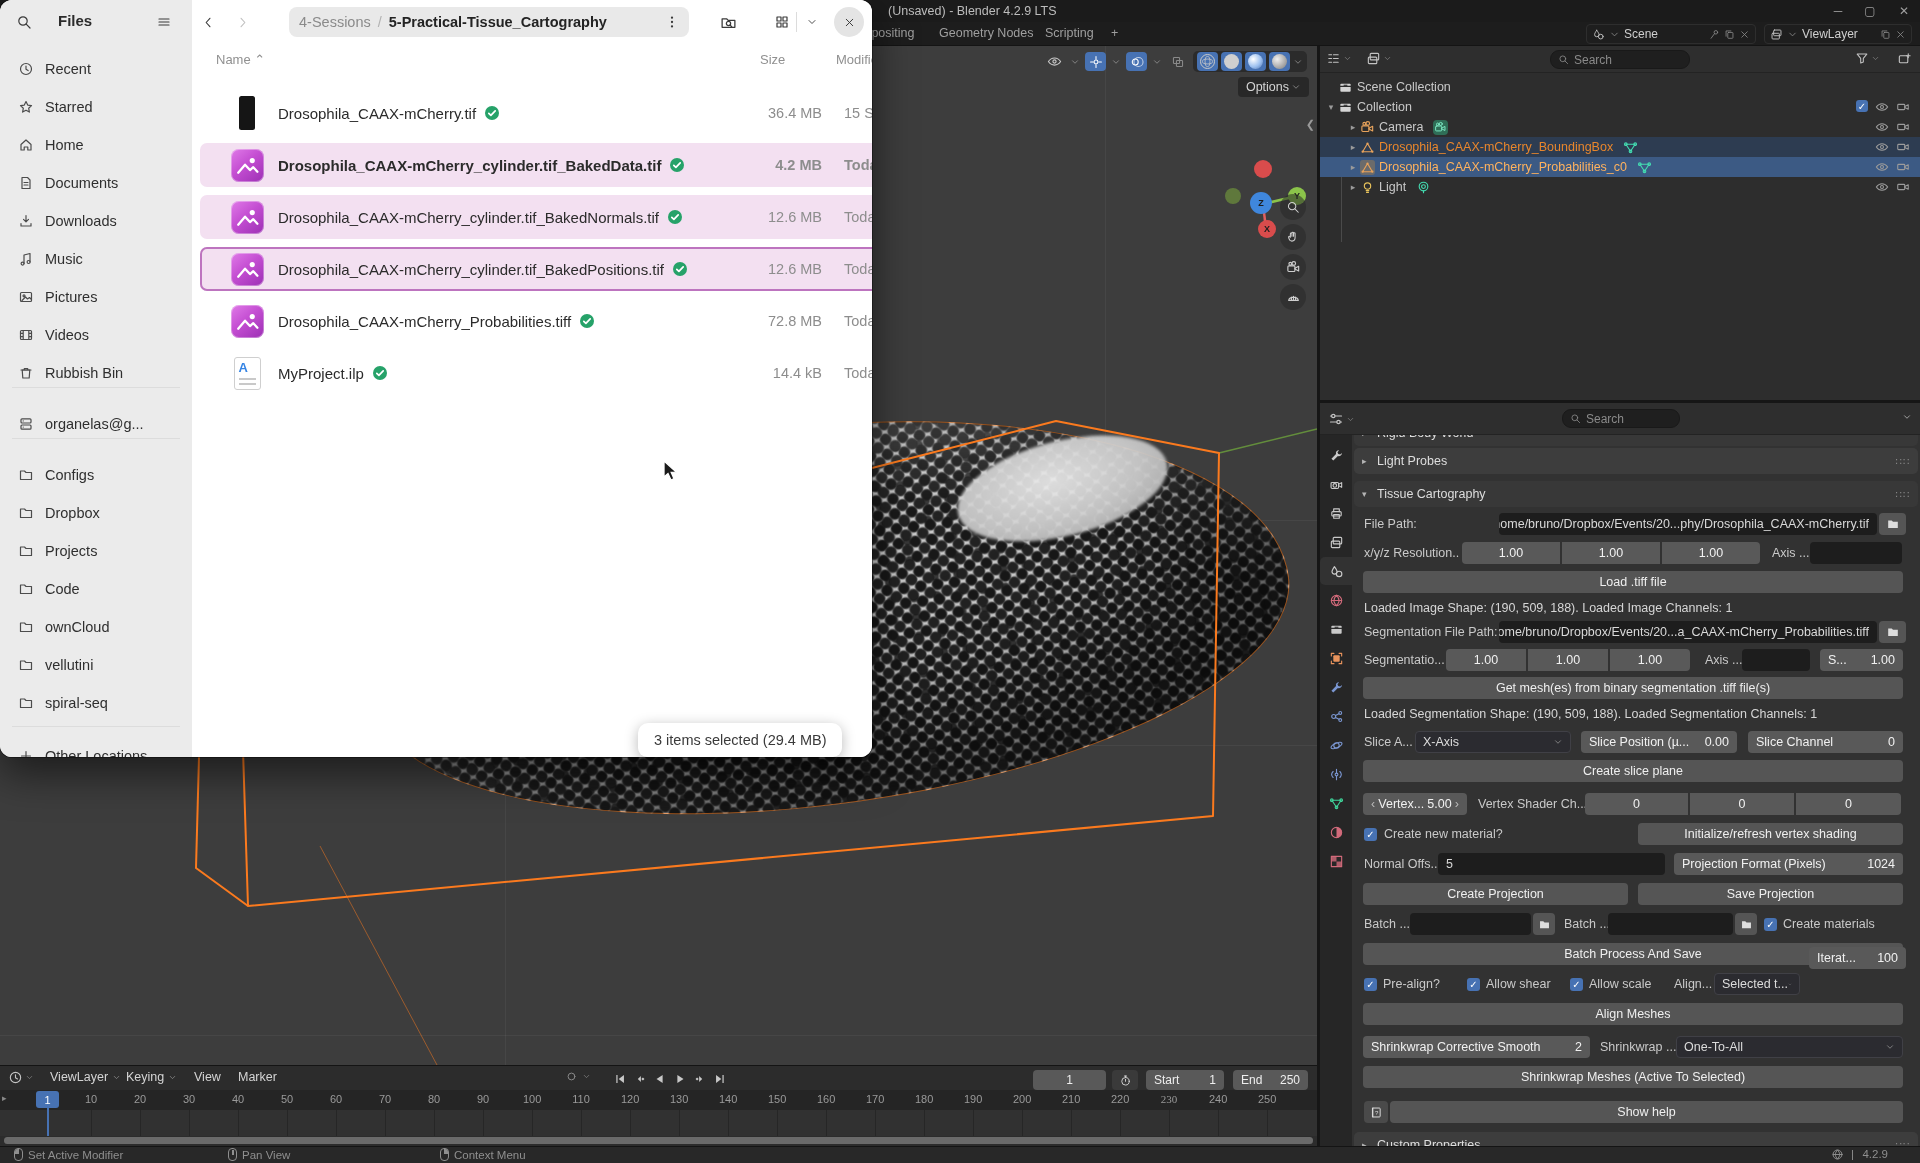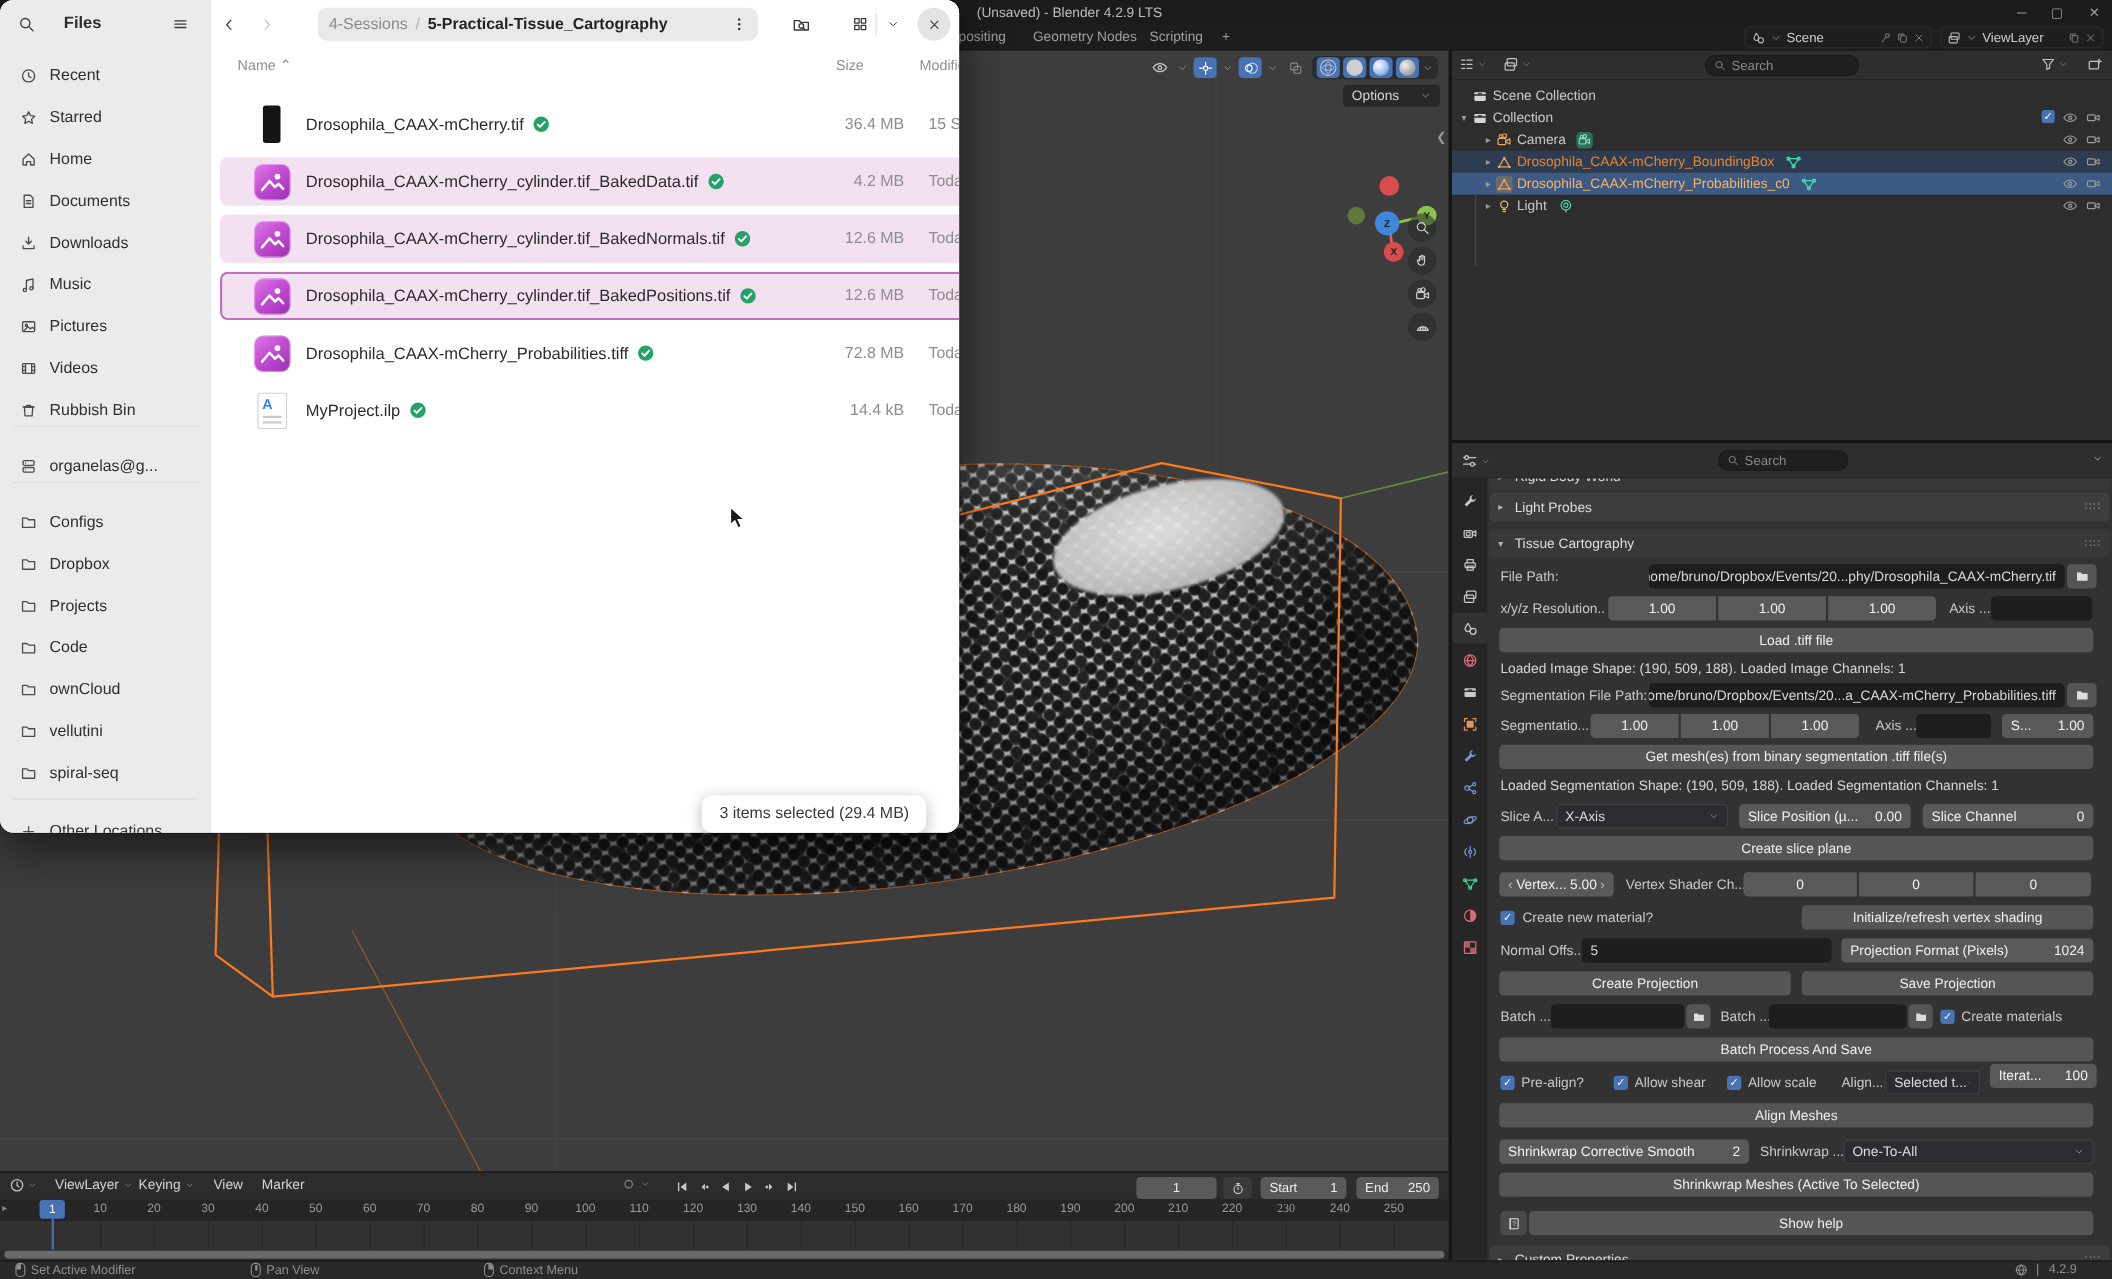--- a/index.html
+++ b/index.html
@@ -40,21 +40,21 @@
   #vp-lines { position:absolute; inset:0; }
   .vp-head { position:absolute; top:5px; right:10px; display:flex; align-items:center; gap:5px; }
   .vp-btn { height:19px; min-width:21px; border-radius:4px; display:flex; align-items:center; justify-content:center;
             color:#c9c9c9; padding:0 2px; }
   .vp-btn.on { background:#4772b3; color:#fff; }
   .vp-btn.dim { color:#8a8a8a; }
   .vp-chev { color:#9a9a9a; width:10px; height:10px; }
   .shade-cluster { display:flex; align-items:center; gap:3px; background:rgba(30,30,30,.55); border-radius:5px; padding:1px 4px; height:21px; }
   .sphere { width:15px; height:15px; border-radius:50%; }
   .vp-options { position:absolute; top:31px; right:8px; height:20px; background:rgba(36,36,36,.85); border-radius:4px;
-            color:#d5d5d5; font-size:12.5px; display:flex; align-items:center; gap:19px; padding:0 8px;margin-left:36px; }
+            color:#d5d5d5; font-size:12.5px; display:flex; align-items:center; gap:2px; padding:0 8px;margin-left:36px; }
   .gizmo-ball { position:absolute; border-radius:50%; display:flex; align-items:center; justify-content:center;
             font-size:9px; font-weight:bold; color:#1d1d1d; }
   .navbtn { position:absolute; width:26px; height:26px; border-radius:50%; background:rgba(40,40,40,.55);
             color:#cfcfcf; display:flex; align-items:center; justify-content:center; }
   .vp-collapse { position:absolute; right:2px; top:72px; color:#9a9a9a; font-size:11px; }
 
   .bl-right { position:absolute; left:1317px; top:46px; width:603px; height:1100px; background:#161616; }
   .bl-outliner { position:absolute; left:3px; top:0; width:600px; height:354px; background:#2d2d2d; overflow:hidden; }
   .ed-header { position:absolute; left:0; top:0; right:0; height:27px; background:#2e2e2e; border-bottom:1px solid #232323; }
   .searchbox { position:absolute; height:19px; background:#1f1f1f; border:1px solid #191919; border-radius:9px;
@@ -994,21 +994,21 @@
               <span class="plabel">Align...</span>
             </div>
           <div class="drop" style="position:absolute;top:538px;left:362px;width:86px">
             <span>Selected t...</span>
             <span class="chev" style="width:9px;height:9px" data-icon="chev-down">
                 <svg viewBox="0 0 16 16" width="100%" height="100%" fill="none" stroke="currentColor" stroke-width="1.2" stroke-linecap="round" stroke-linejoin="round">
                   <path d="M4 6L8 10l4-4"></path>
                 </svg>
               </span>
           </div>
-          <div class="f-light spread" style="position:absolute;top:532px;left:457px;width:97px">
+          <div class="f-light spread" style="position:absolute;top:512px;left:457px;width:97px">
             <span>Iterat...</span>
               <span>100</span>
           </div>
 
           <div class="btn" style="position:absolute;top:568px;left:11px;right:17px">
               <span>Align Meshes</span>
             </div>
 
           <div class="f-light spread" style="position:absolute;top:601px;left:11px;width:227px">
             <span>Shrinkwrap Corrective Smooth</span>
@@ -1506,21 +1506,21 @@
             <span class="fm-name">Drosophila_CAAX-mCherry.tif</span>
             <span class="fm-check" data-icon="check-badge">
               <svg viewBox="0 0 16 16" width="100%" height="100%" fill="none" stroke="currentColor" stroke-width="1.2" stroke-linecap="round" stroke-linejoin="round">
                 <circle cx="8" cy="8" r="7" fill="#26a269" stroke="none"></circle>
                 <path d="M4.8 8.3l2.1 2.1 4.3-4.6" stroke="#fff" stroke-width="1.7" fill="none"></path>
               </svg>
             </span>
             <span class="fm-size">36.4 MB</span>
             <span class="fm-mod">15 Sep</span>
           </div>
-          <div class="fm-row sel" style="top: 99px;">
+          <div class="fm-row sel" style="top: 99px; font-weight: bold;">
             <span class="fm-iconslot">
               <span class="icon-img">
                 <svg viewBox="0 0 16 16" width="33" height="33" fill="none" stroke="#fff" stroke-width="1.1">
                   <circle cx="10.3" cy="5.6" r="1.25" fill="#fff" stroke="none"></circle>
                   <path d="M3.5 11.5L6.8 7.6l2.4 2.6 1.6-1.4 2 2.2" stroke-linecap="round" stroke-linejoin="round"></path>
                 </svg>
               </span>
             </span>
             <span class="fm-name">Drosophila_CAAX-mCherry_cylinder.tif_BakedData.tif</span>
             <span class="fm-check" data-icon="check-badge">

